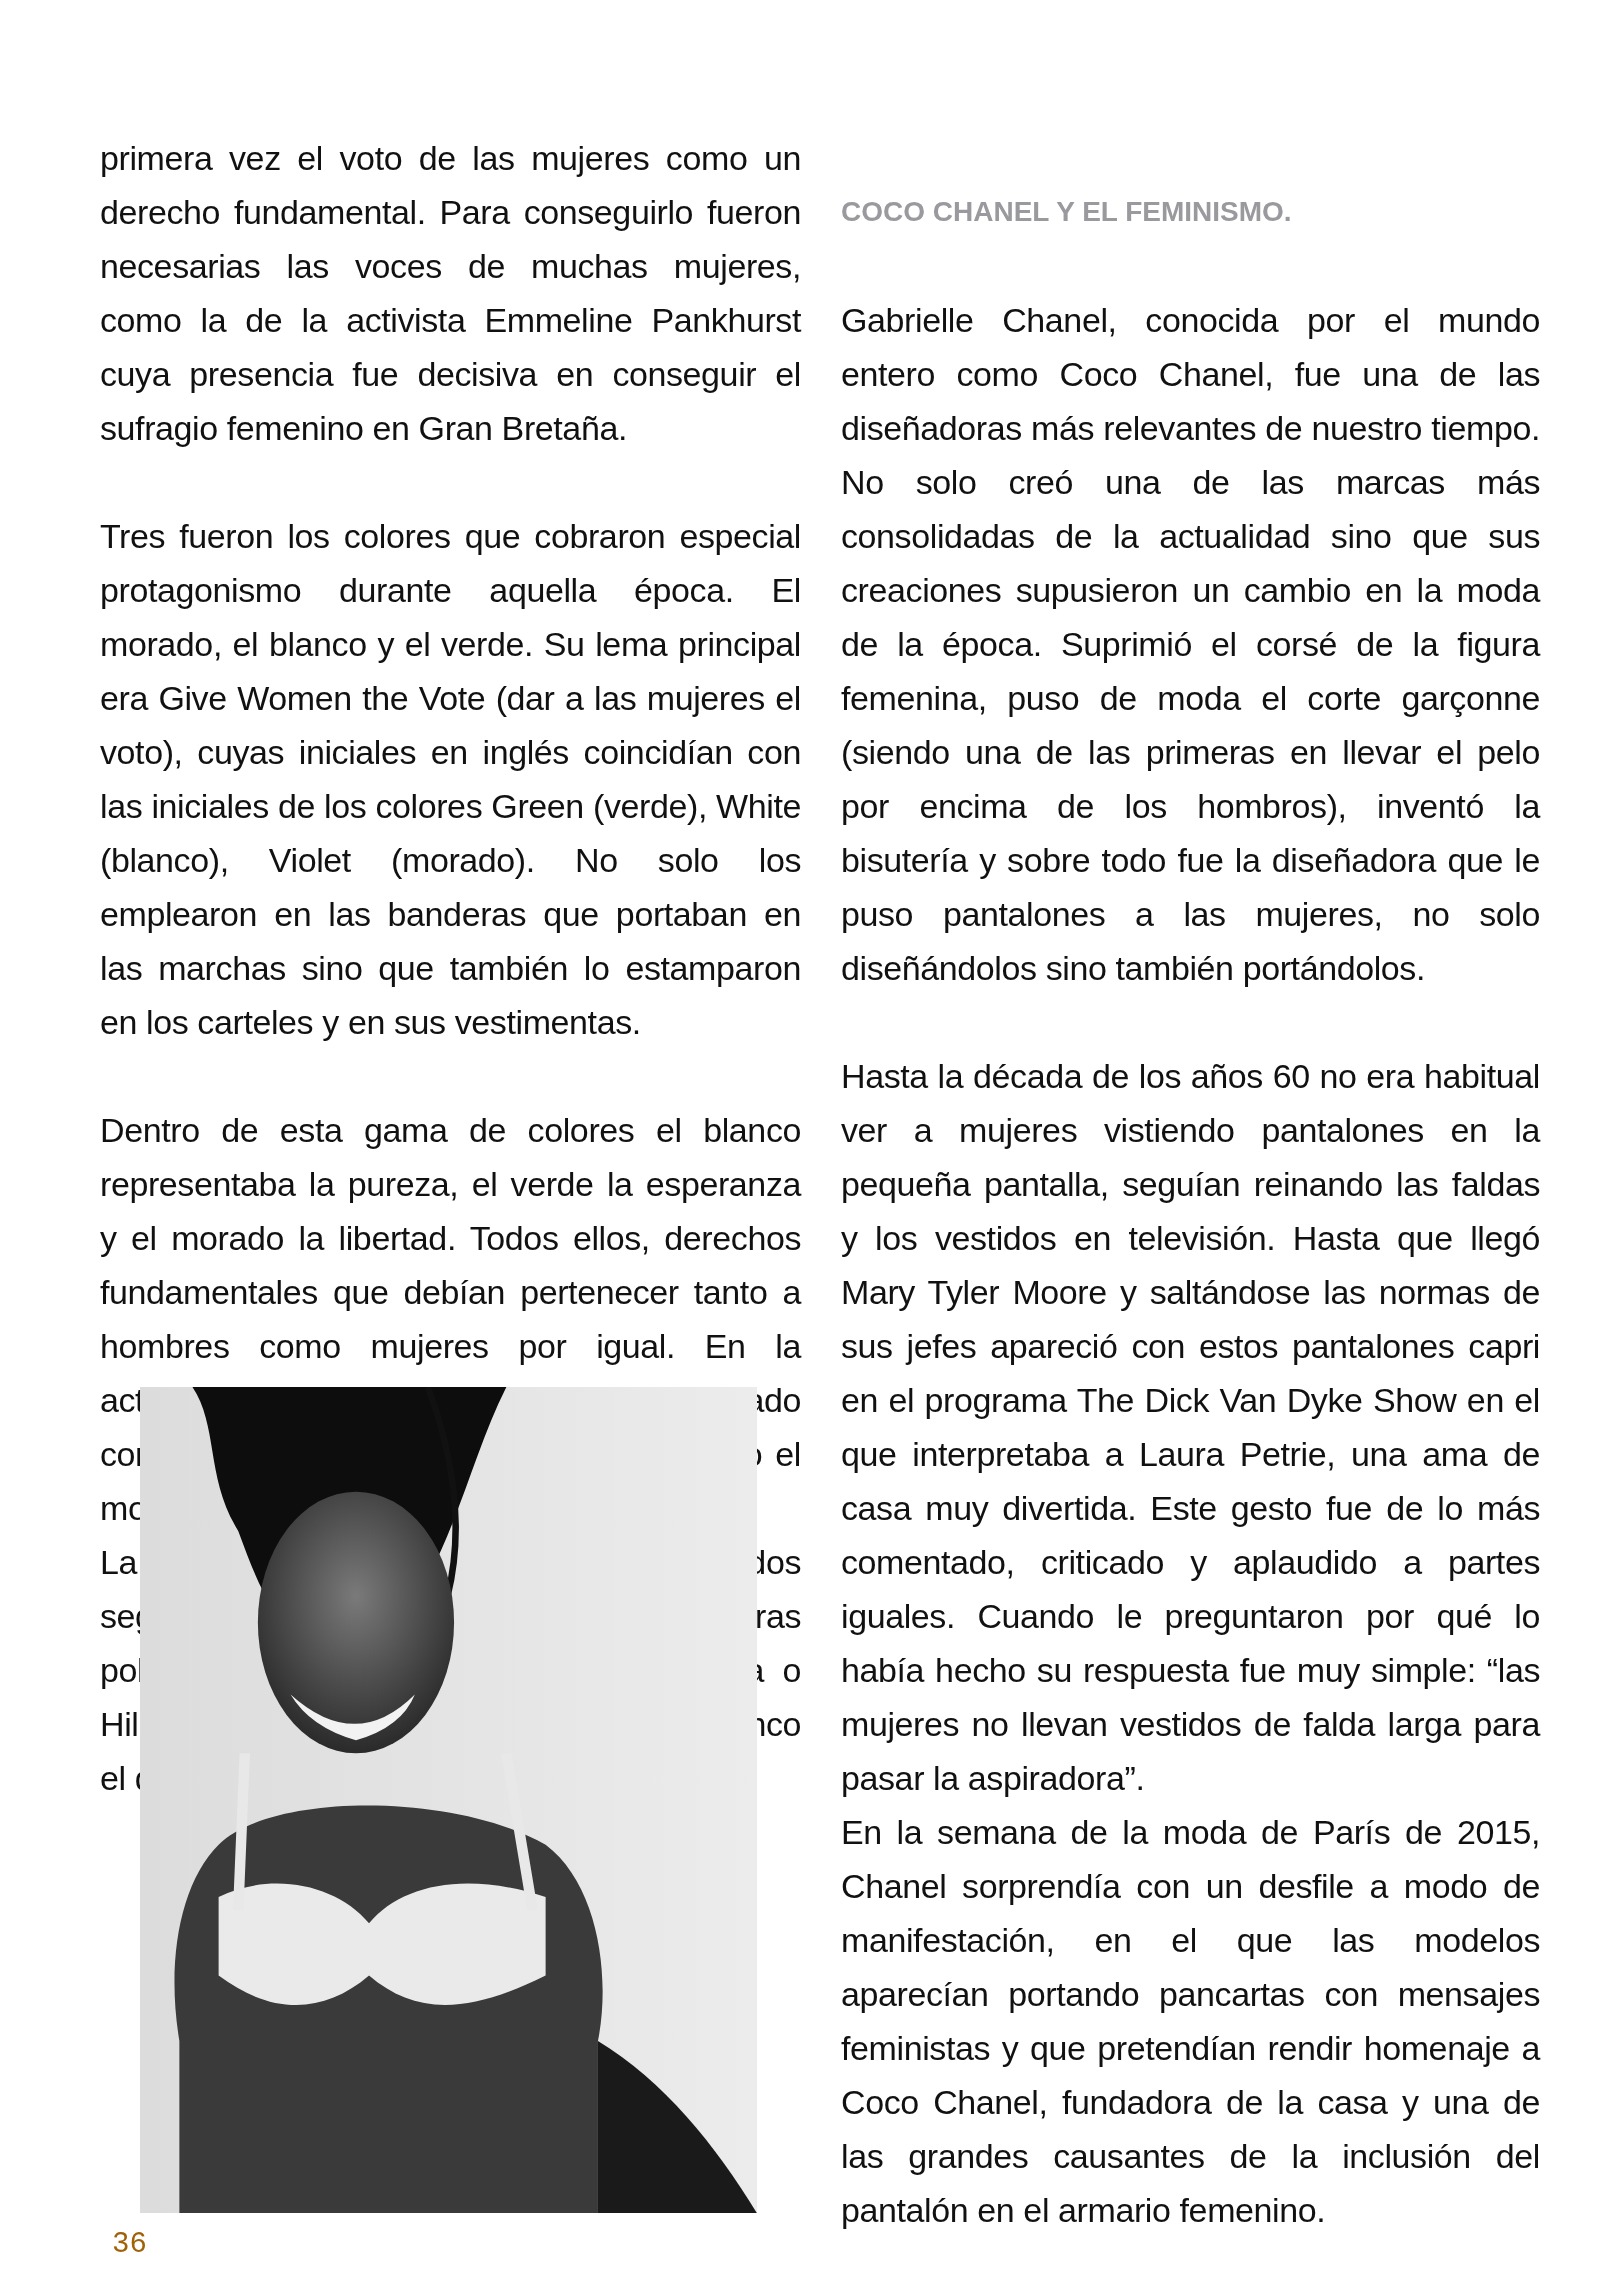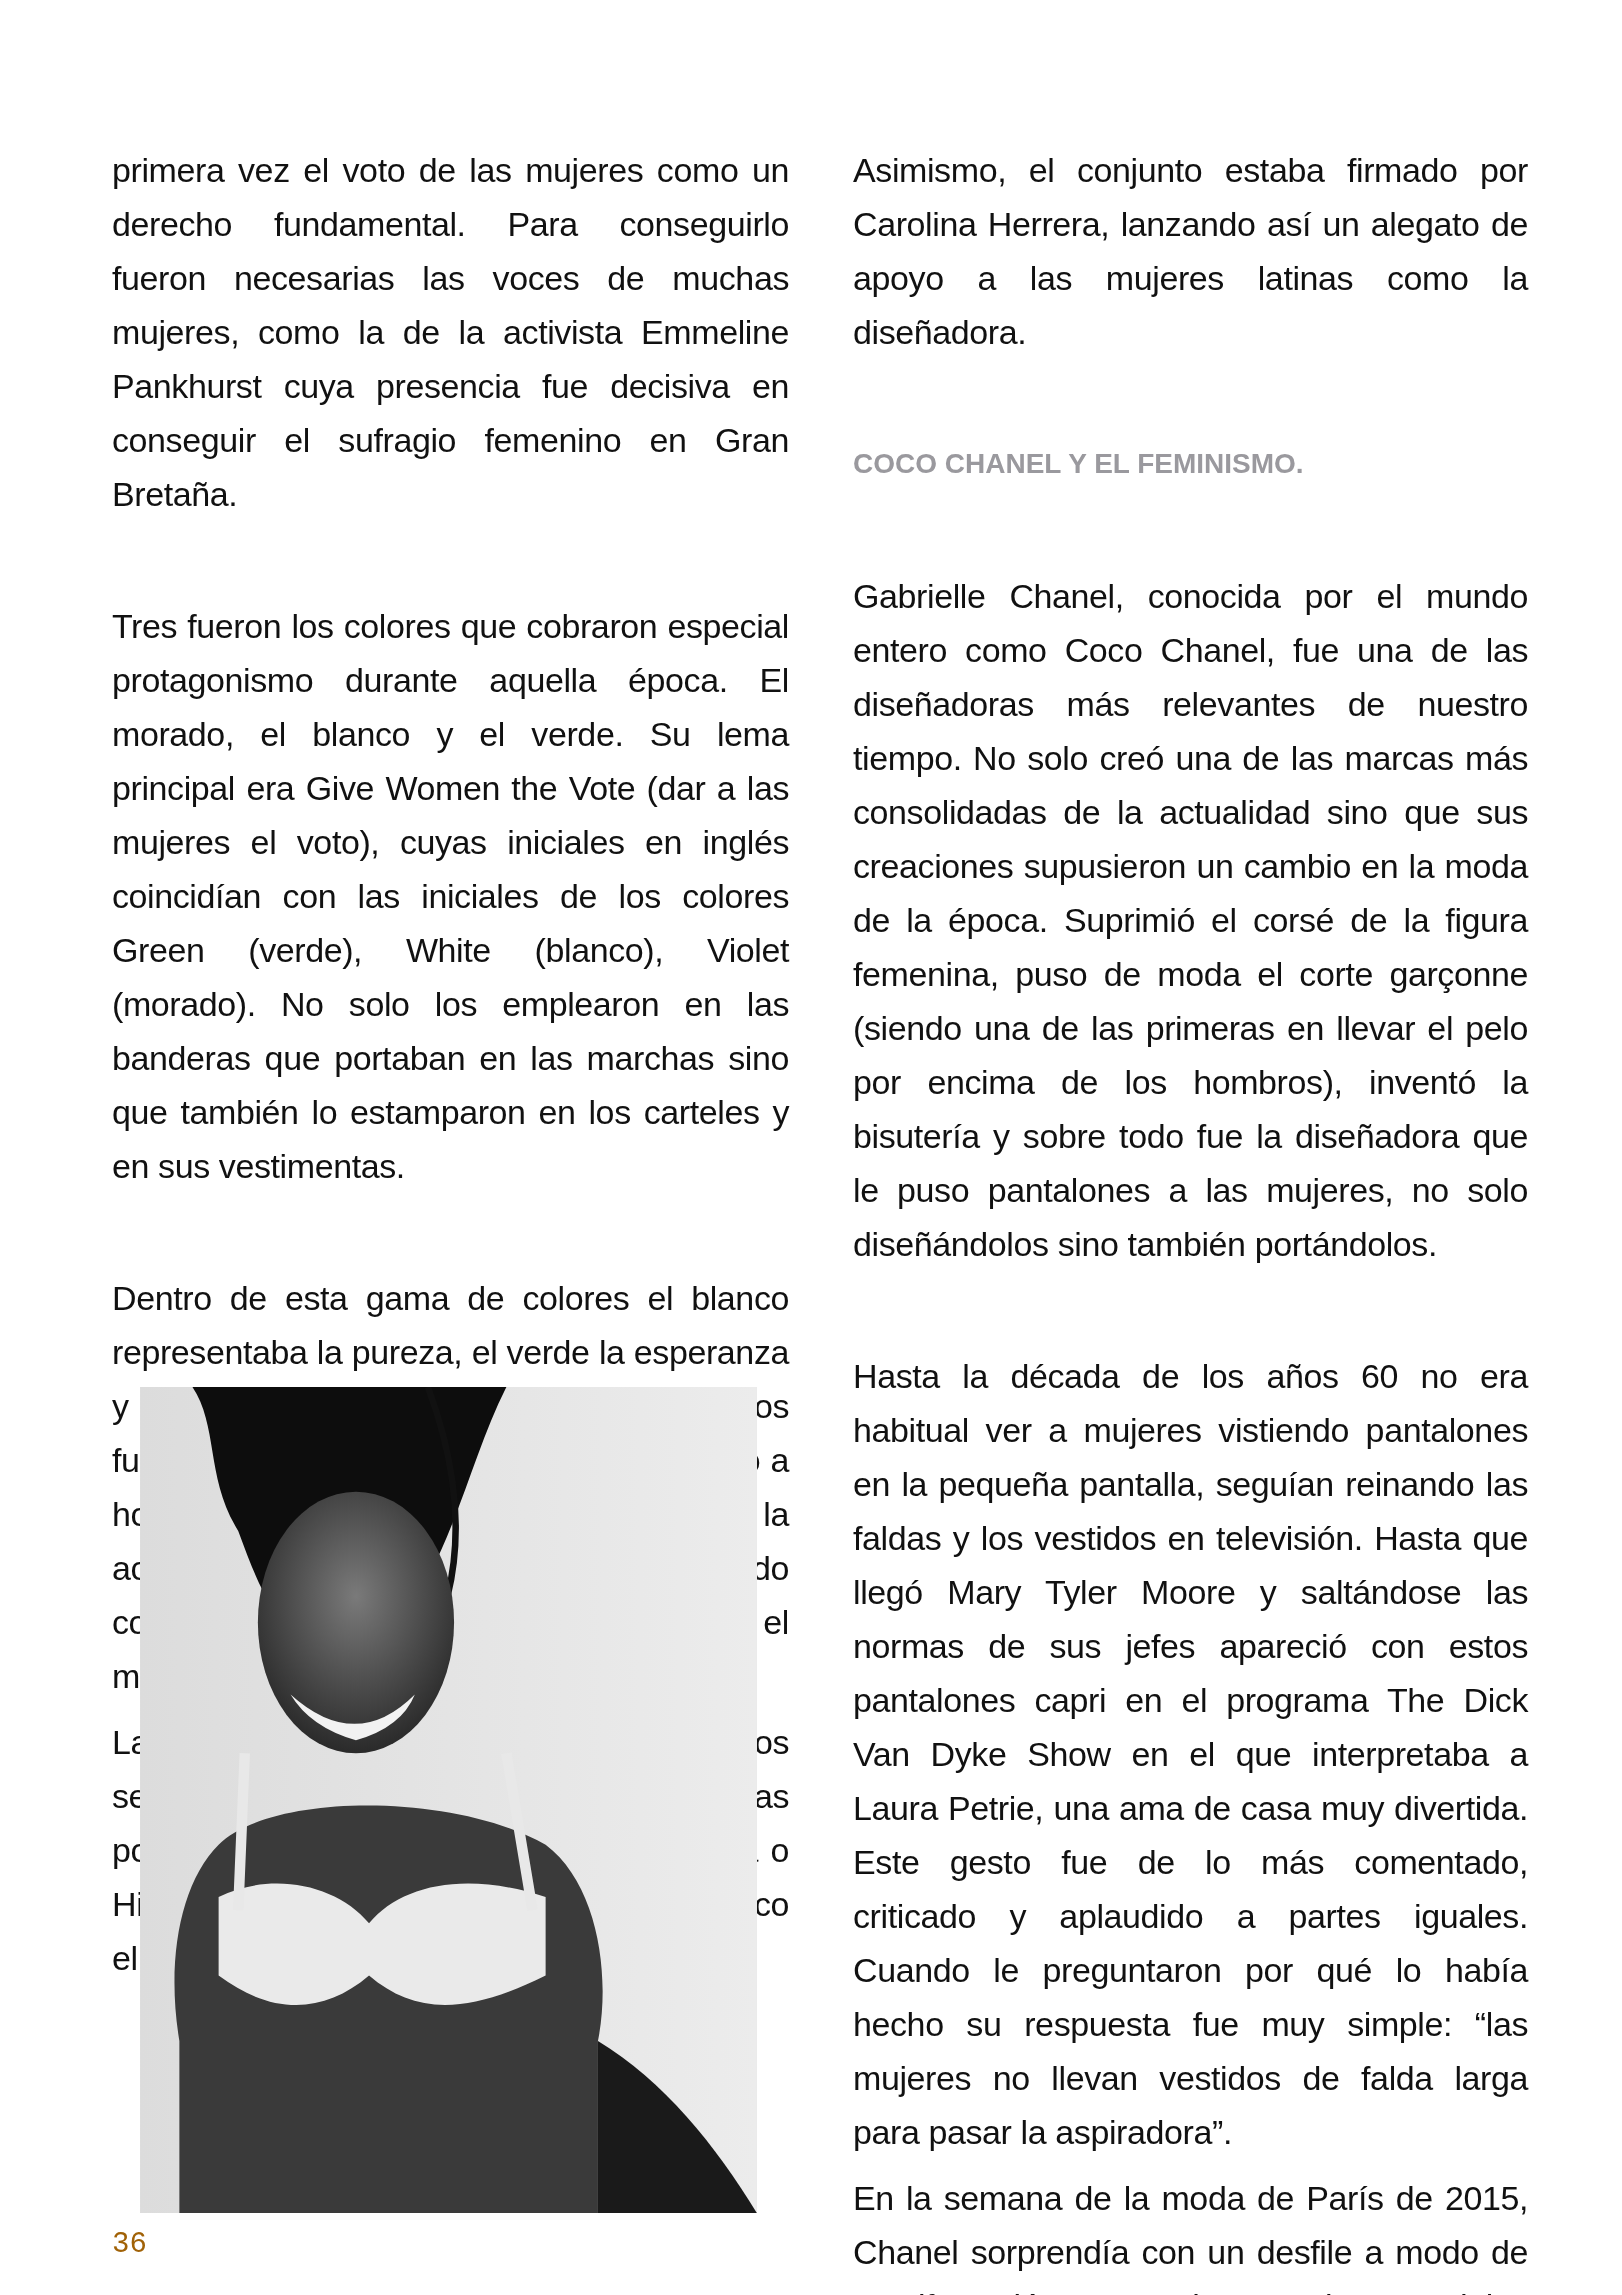--- a/index.html
+++ b/index.html
@@ -6,21 +6,21 @@
   body { width: 1623px; height: 2295px; position: relative; overflow: hidden; }
   .col {
     position: absolute;
     font-family: "Liberation Sans", sans-serif;
     font-size: 34px;
     line-height: 54px;
     color: #111111;
     text-align: justify;
     letter-spacing: -0.4px;
   }
-  .col p { margin: 12px; }
+  .col p { margin: 0; }
   .col .gap { height: 54px; }
   .left { left: 100px; top: 131px; width: 701px; }
   .right { left: 841px; top: 131px; width: 699px; }
   .heading {
     font-family: "Liberation Sans", sans-serif;
     font-weight: bold;
     font-size: 28px;
     color: #9a999e;
     letter-spacing: 0px;
     text-transform: uppercase;
@@ -69,21 +69,20 @@
     <ellipse cx="330" cy="360" rx="150" ry="200" fill="url(#skin)"></ellipse>
     <path d="M230 470 Q330 560 420 470 Q400 520 330 540 Q260 520 230 470 Z" fill="#f2f2f2"></path>
     <path d="M120 700 C200 620 480 620 620 700 C700 760 720 900 700 1000 L700 1263 L60 1263 L60 1000 C40 880 60 760 120 700 Z" fill="#3a3a3a"></path>
     <path d="M120 780 C200 740 300 760 350 820 C400 760 500 740 620 780 L620 900 C500 960 420 960 350 900 C280 960 200 960 120 900 Z" fill="#eaeaea"></path>
     <path d="M160 560 L150 800 M560 560 L600 800" stroke="#e8e8e8" stroke-width="16" fill="none"></path>
     <path d="M700 1000 C800 1060 880 1160 943 1263 L700 1263 Z" fill="#1a1a1a"></path>
   </svg>
 </div>
 
 <div class="col right">
-  <p>Asimismo, el conjunto estaba firmado por Carolina Herrera, lanzando así un alegato de apoyo a las mujeres latinas como la diseñadora.</p>
   <div class="gap"></div>
   <p class="heading">COCO CHANEL Y EL FEMINISMO.</p>
   <div class="gap"></div>
   <p>Gabrielle Chanel, conocida por el mundo entero como Coco Chanel, fue una de las diseñadoras más relevantes de nuestro tiempo. No solo creó una de las marcas más consolidadas de la actualidad sino que sus creaciones supusieron un cambio en la moda de la época. Suprimió el corsé de la figura femenina, puso de moda el corte garçonne (siendo una de las primeras en llevar el pelo por encima de los hombros), inventó la bisutería y sobre todo fue la diseñadora que le puso pantalones a las mujeres, no solo diseñándolos sino también portándolos.</p>
   <div class="gap"></div>
   <p>Hasta la década de los años 60 no era habitual ver a mujeres vistiendo pantalones en la pequeña pantalla, seguían reinando las faldas y los vestidos en televisión. Hasta que llegó Mary Tyler Moore y saltándose las normas de sus jefes apareció con estos pantalones capri en el programa The Dick Van Dyke Show en el que interpretaba a Laura Petrie, una ama de casa muy divertida. Este gesto fue de lo más comentado, criticado y aplaudido a partes iguales. Cuando le preguntaron por qué lo había hecho su respuesta fue muy simple: “las mujeres no llevan vestidos de falda larga para pasar la aspiradora”.</p>
   <p>En la semana de la moda de París de 2015, Chanel sorprendía con un desfile a modo de manifestación, en el que las modelos aparecían portando pancartas con mensajes feministas y que pretendían rendir homenaje a Coco Chanel, fundadora de la casa y una de las grandes causantes de la inclusión del pantalón en el armario femenino.</p>
 
 </div>
 

